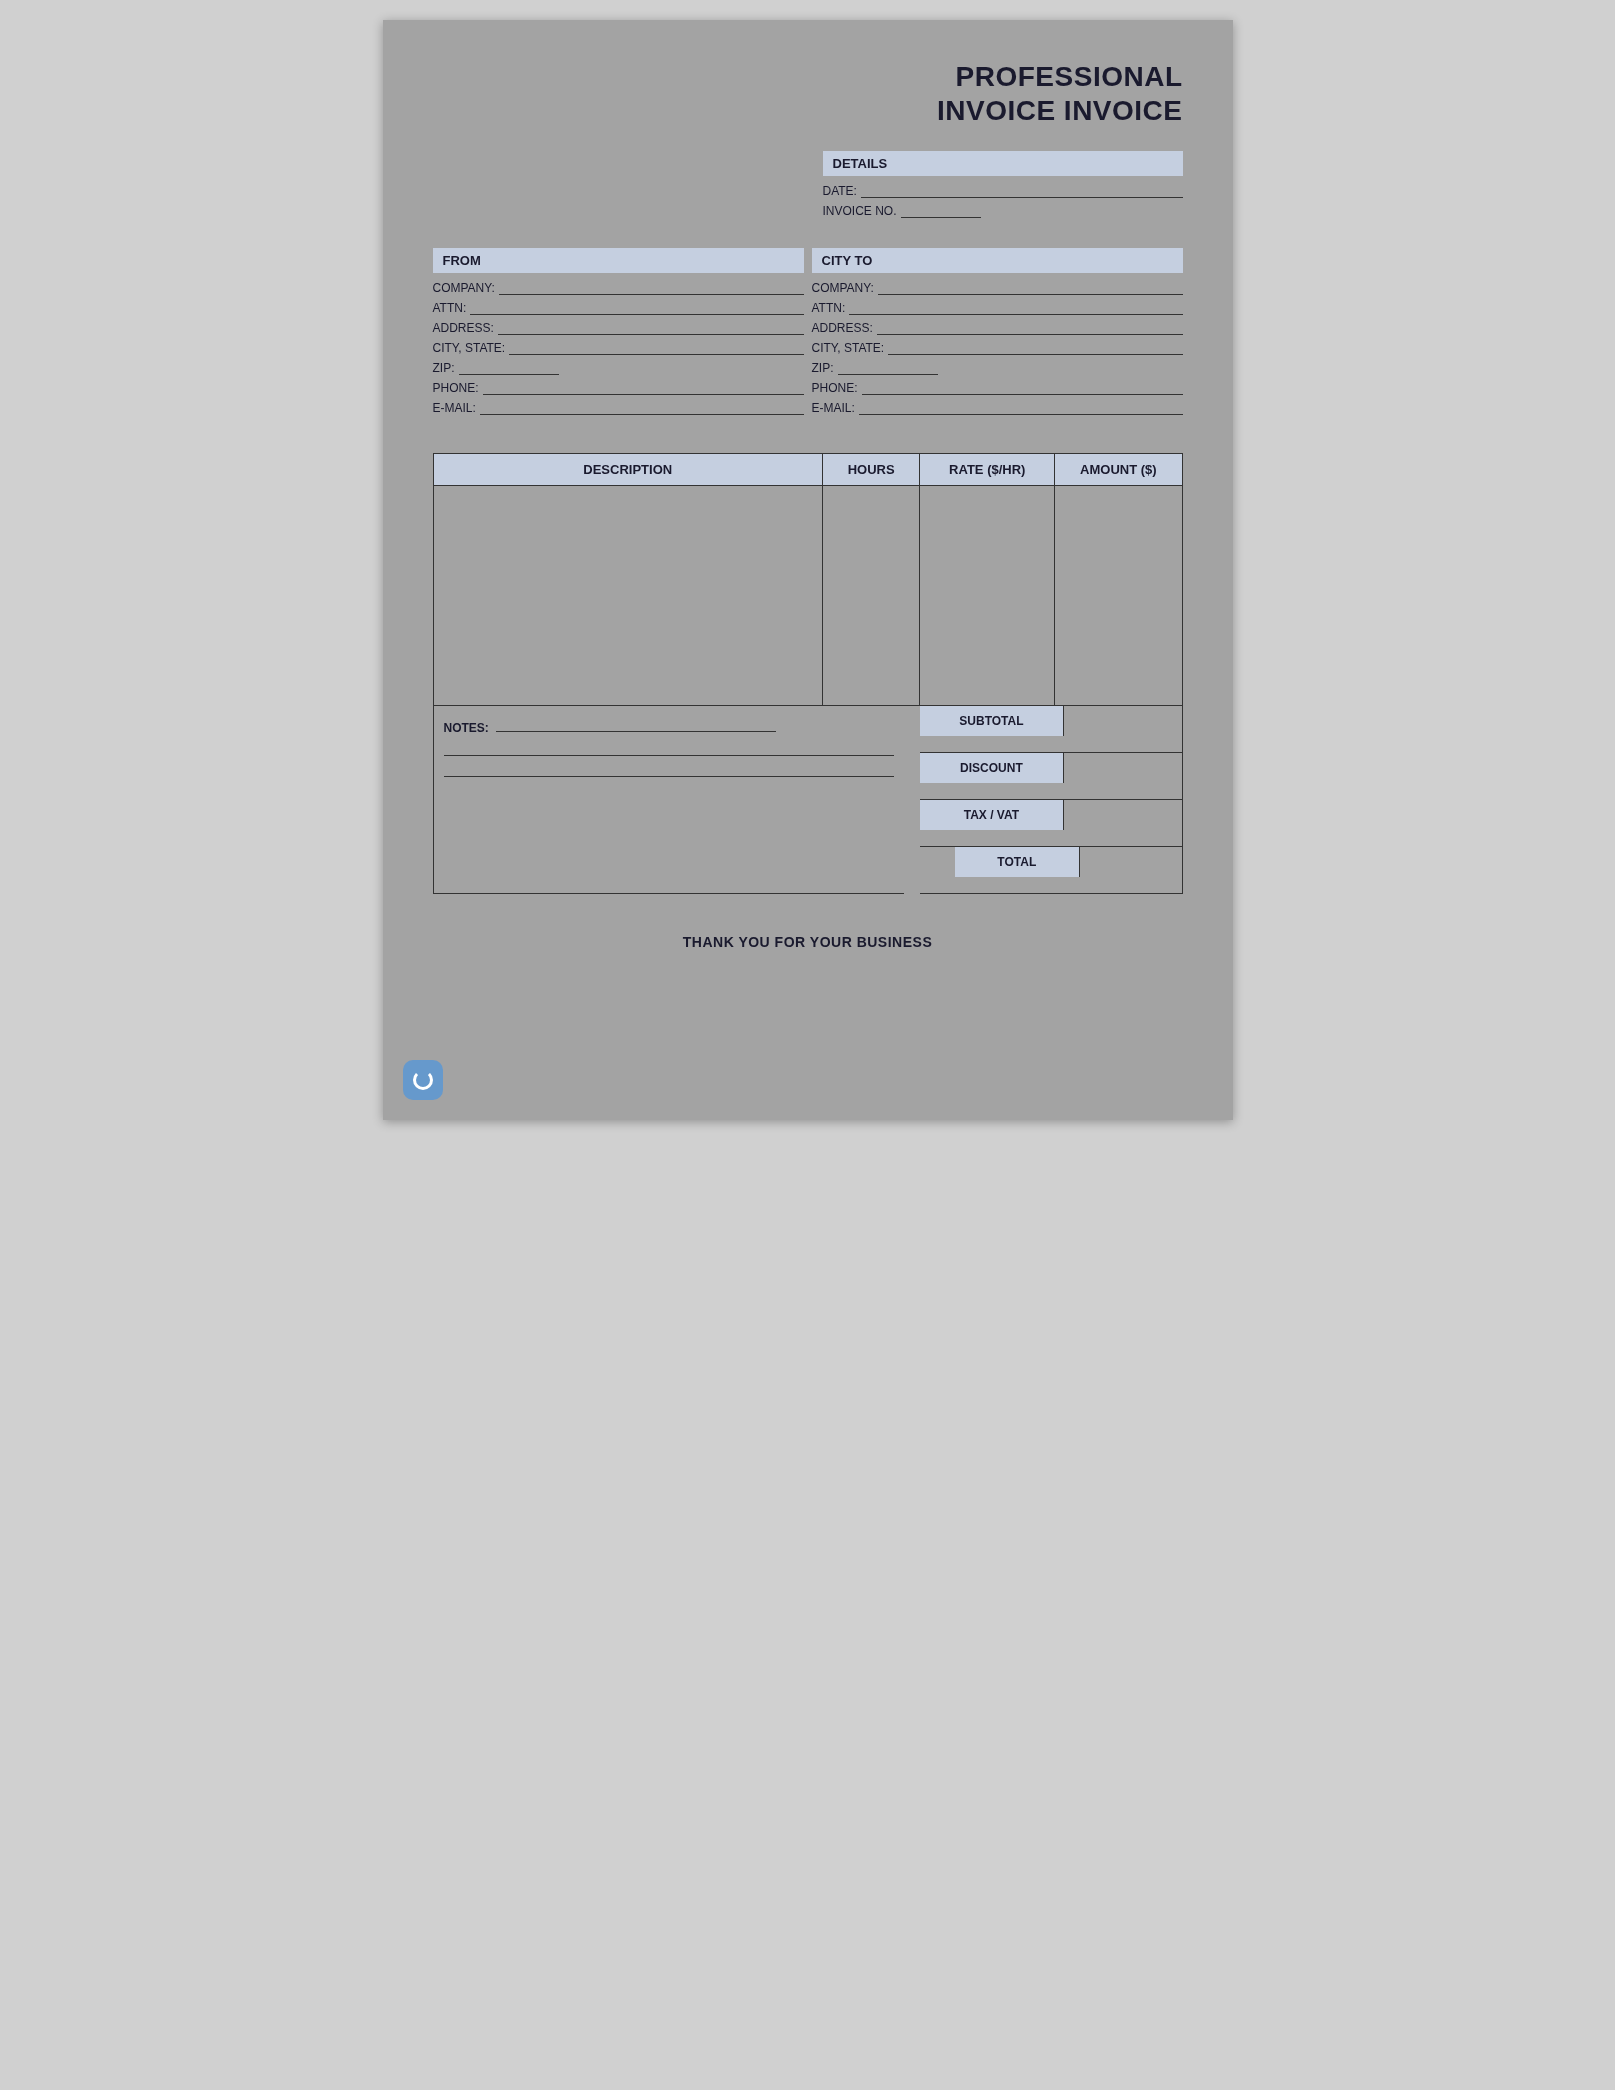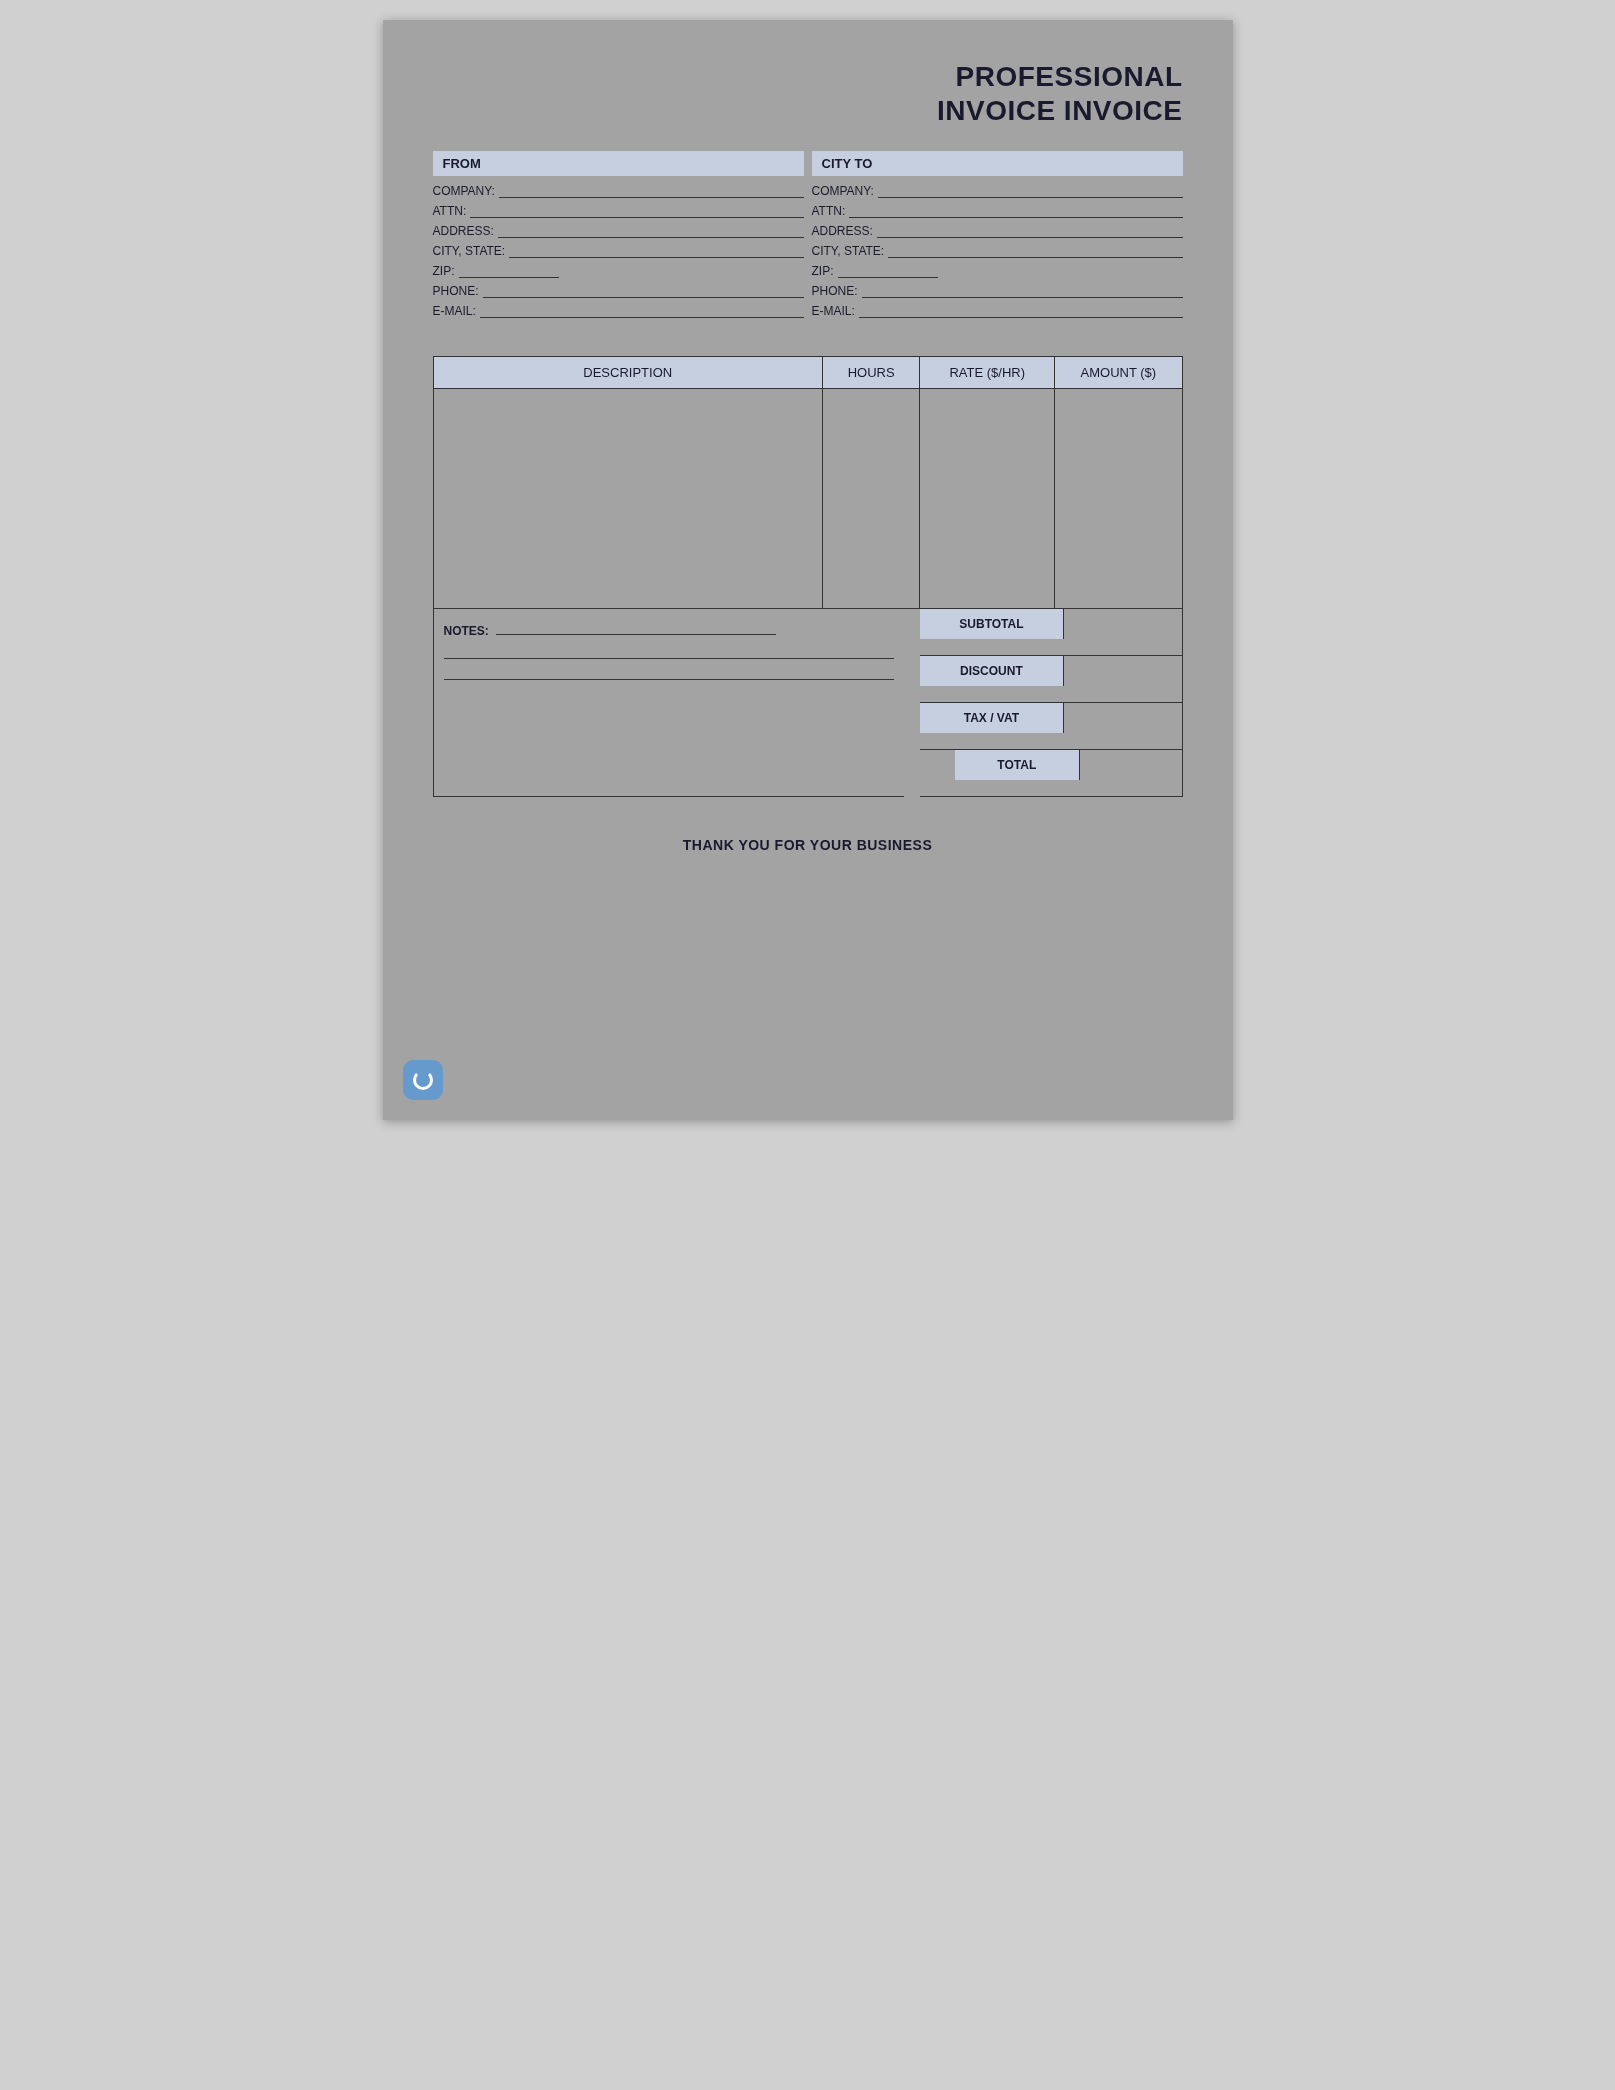--- a/index.html
+++ b/index.html
@@ -99,21 +99,21 @@
       width: 100%;
       border-collapse: collapse;
       margin-bottom: 0;
     }
 
     .invoice-table th {
       background-color: #c5cfe0;
       border: 1px solid #333;
       padding: 8px 10px;
       font-size: 13px;
-      font-weight: normal;
+      font-weight: bold;
       text-align: center;
       color: #1a1a2e;
     }
 
     .invoice-table td {
       border: 1px solid #333;
       padding: 8px 10px;
       font-size: 12px;
       vertical-align: top;
     }
@@ -246,20 +246,33 @@
 
 <div class="page">
 
   <div class="invoice-title">
     <h1>
       <span>PROFESSIONAL</span><br>
       <span>INVOICE INVOICE</span>
     </h1>
   </div>
 
+  <div class="details-section">
+    <div class="details-box">
+      <div class="section-header">DETAILS</div>
+      <div class="field-row">
+        <span class="field-label">DATE:</span>
+        <span class="field-line"></span>
+      </div>
+      <div class="field-row">
+        <span class="field-label">INVOICE NO.</span>
+        <span class="field-line-short"></span>
+      </div>
+    </div>
+  </div>
 
   <div class="from-billto-row">
 
     <div class="from-section">
       <div class="section-header">FROM</div>
       <div class="field-row">
         <span class="field-label">COMPANY:</span>
         <span class="field-line"></span>
       </div>
       <div class="field-row">

